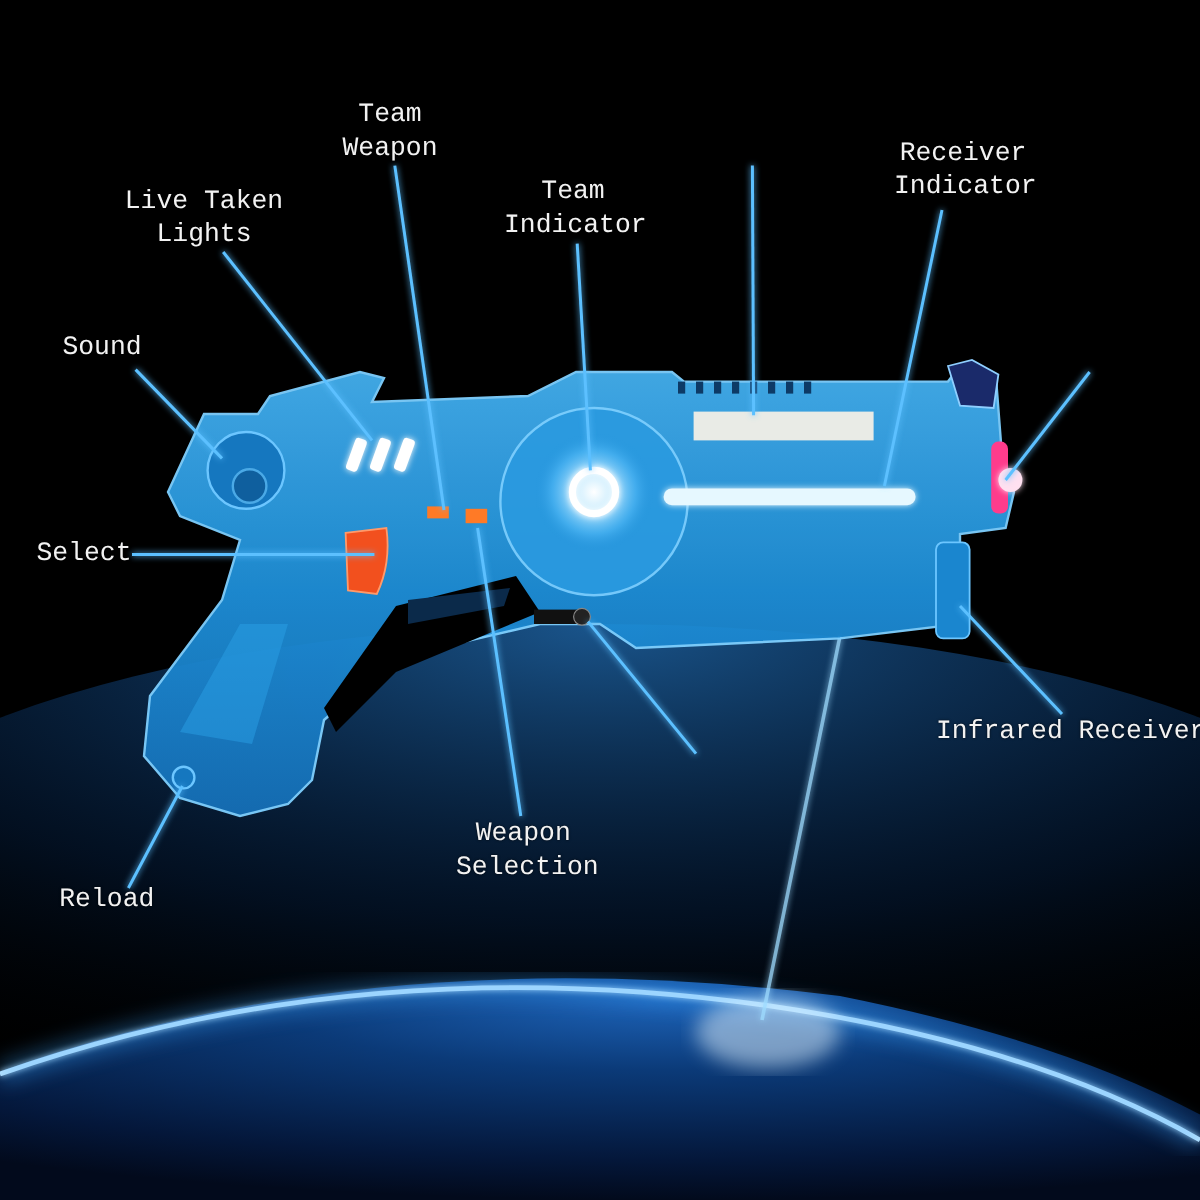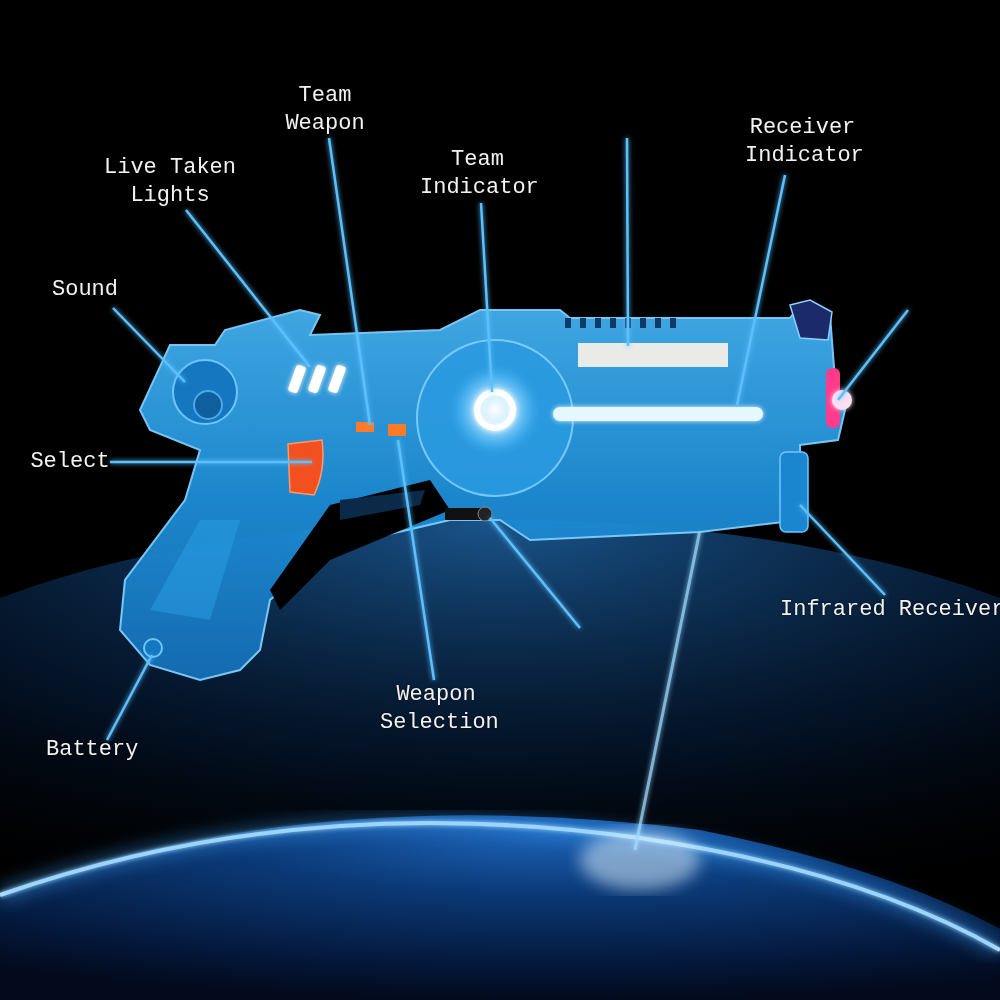--- a/index.html
+++ b/index.html
@@ -150,15 +150,15 @@
     <span>Select</span>
   </div>
   <div class="label" style="left:780px; top:596px; width:192px;">
     <span>Infrared Receiver</span>
   </div>
   <div class="label" style="left:380px; top:681px; width:112px;">
     <span>Weapon</span>
     <span>Selection</span>
   </div>
   <div class="label" style="left:46px; top:736px; width:86px;">
-    <span>Battery</span>
+    <span>Reload</span>
   </div>
 </div>
 
 </body></html>

